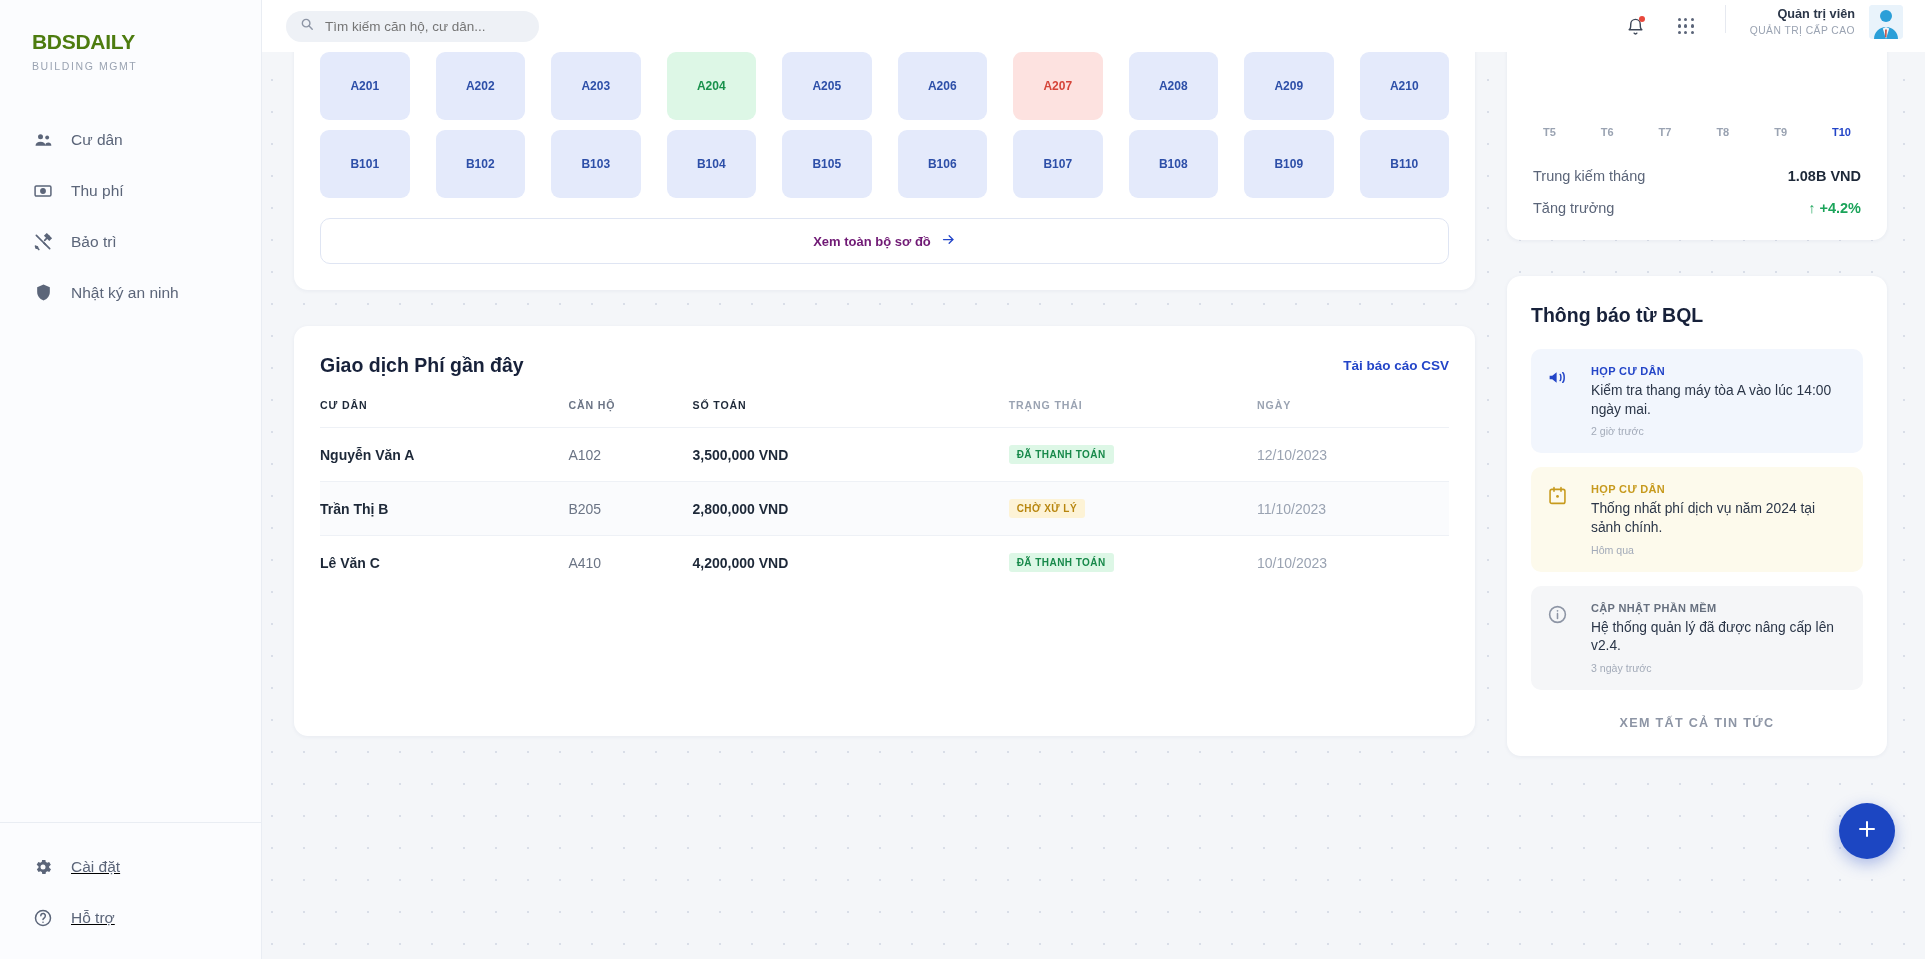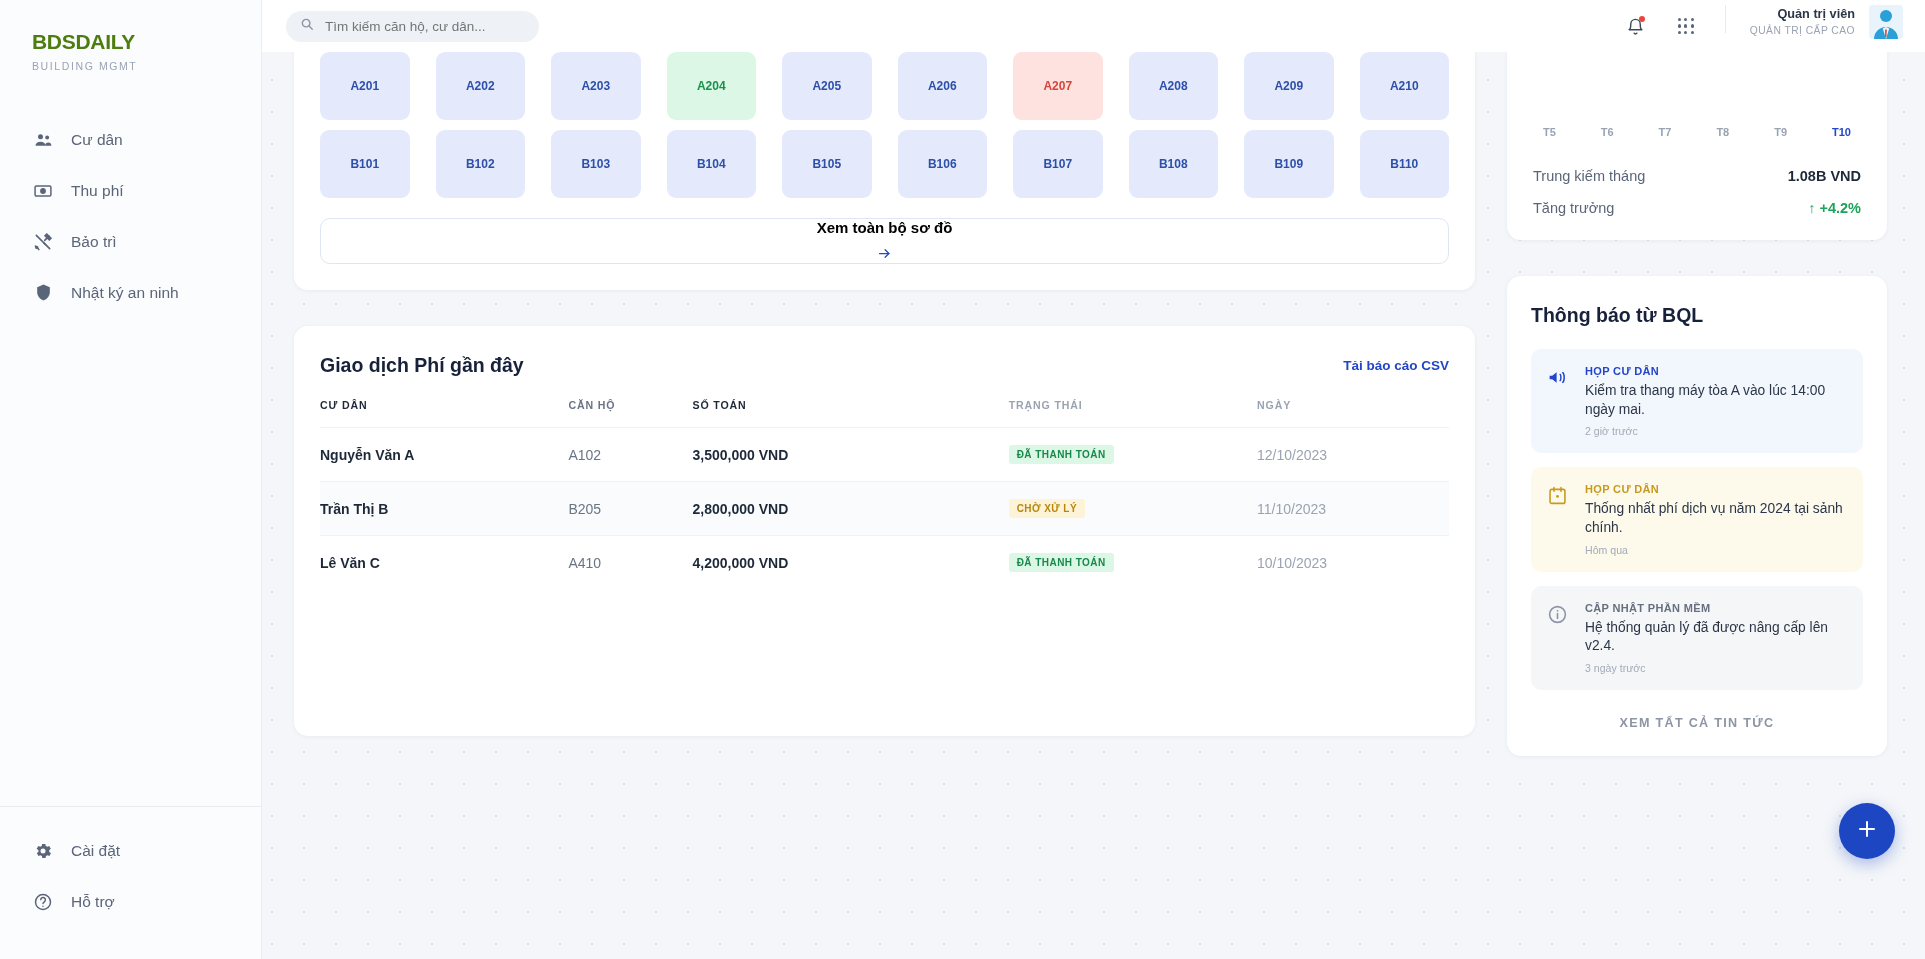--- a/index.html
+++ b/index.html
@@ -51,21 +51,21 @@
     color: #243b6b; font-weight: 600;
     box-shadow: 0 1px 3px rgba(40,60,110,.07);
   }
   .nav-item.active::after {
     content: ""; position: absolute; right: 0; top: 6px; bottom: 6px;
     width: 4px; background: #2b4fd6; border-radius: 3px 0 0 3px;
   }
   .nav-item .ico { width: 22px; height: 22px; display: flex; align-items: center; justify-content: center; }
   .nav-item.active .ico svg { stroke: #2b4fd6; fill: #2b4fd6; }
   .spacer { flex: 1; }
-  .nav-bottom { border-top: 1px solid #e9edf3; padding-top: 18px; padding-bottom: 32px; }
+  .nav-bottom { border-top: 1px solid #e9edf3; padding-top: 18px; padding-bottom: 16px; text-decoration: underline; }
 
   
   .main { position: relative; z-index: 2; flex: 1; height: 889px; }
 
   
   .topbar {
     position: absolute; top: 0; left: 0; right: 0; height: 52px;
     background: #ffffff;
     display: flex; align-items: center;
     z-index: 40;
@@ -132,21 +132,21 @@
     cursor: pointer;
   }
   .unit.green { background: #ddf7e6; color: #18914b; }
   .unit.red   { background: #fde2e0; color: #d6453a; }
   .row-clip { height: 26px; overflow: hidden; margin-bottom: 10px; }
   .row-clip .unit { height: 68px; position: relative; top: -42px; }
   .view-all-btn {
     margin-top: 20px; height: 46px; border-radius: 10px;
     border: 1px solid #dfe5f3; background: #fff;
     display: flex; align-items: center; justify-content: center; gap: 10px;
-    color: #000000; font-size: 15px; font-weight: bold; cursor: pointer; flex-direction: column;
+    color: #701a75; font-size: 13px; font-weight: bold; cursor: pointer;
   }
 
   
   .revenue-card { margin-top: -36px; padding: 0 26px 24px 26px; border-radius: 0 0 14px 14px; }
   .chart-area { height: 104px; }
   .chart-ticks {
     display: flex; justify-content: space-between;
     padding: 0 10px; margin-top: 6px;
   }
   .chart-ticks span { font-size: 11px; color: #9aa3b2; font-weight: 600; }
@@ -182,21 +182,21 @@
     font-size: 10px; font-weight: bold; letter-spacing: .45px;
   }
   .pill.paid { background: #ddf7e6; color: #17894a; }
   .pill.pend { background: #fdf3d6; color: #b8860f; }
 
   
   .notif-card { margin-top: 36px; padding: 28px 24px 26px 24px; min-height: 410px; }
   .notif-title { font-size: 19.5px; font-weight: bold; color: #17213a; }
   .notif-list { margin-top: 22px; display: flex; flex-direction: column; gap: 14px; }
   .notif {
-    display: flex; gap: 14px; padding: 16px 16px;
+    display: flex; gap: 20px; padding: 16px 16px;
     border-radius: 10px; cursor: pointer;
   }
   .notif.blue  { background: #f2f6fd; }
   .notif.amber { background: #fdfaec; }
   .notif.gray  { background: #f5f6f8; }
   .notif-ico { flex: 0 0 24px; padding-top: 2px; }
   .notif-tag { font-size: 11px; font-weight: bold; letter-spacing: .35px; }
   .notif.blue  .notif-tag { color: #2345c8; }
   .notif.amber .notif-tag { color: #c79a1d; }
   .notif.gray  .notif-tag { color: #67707f; }

